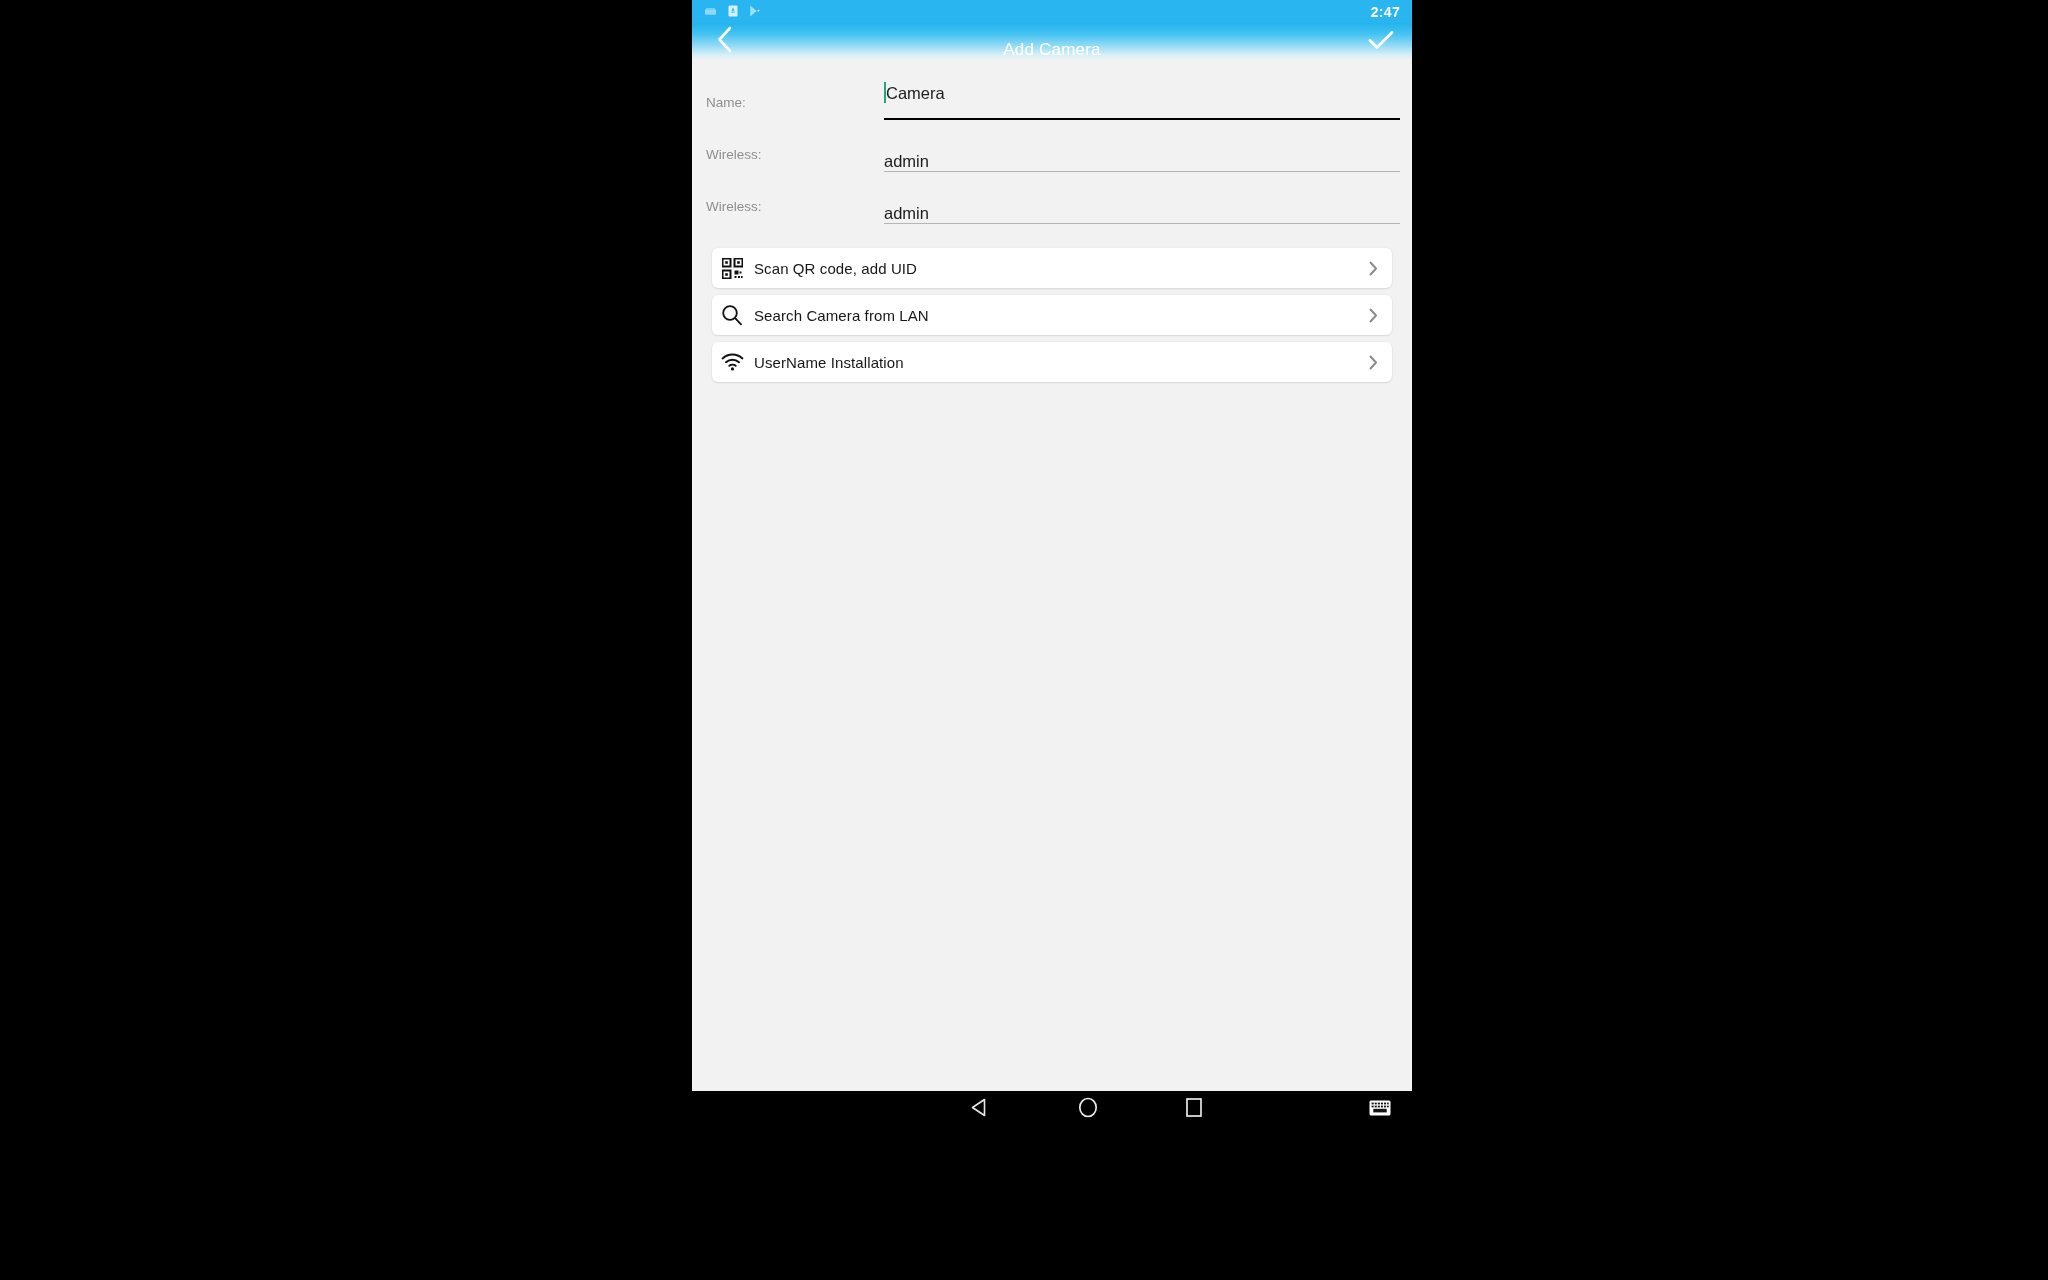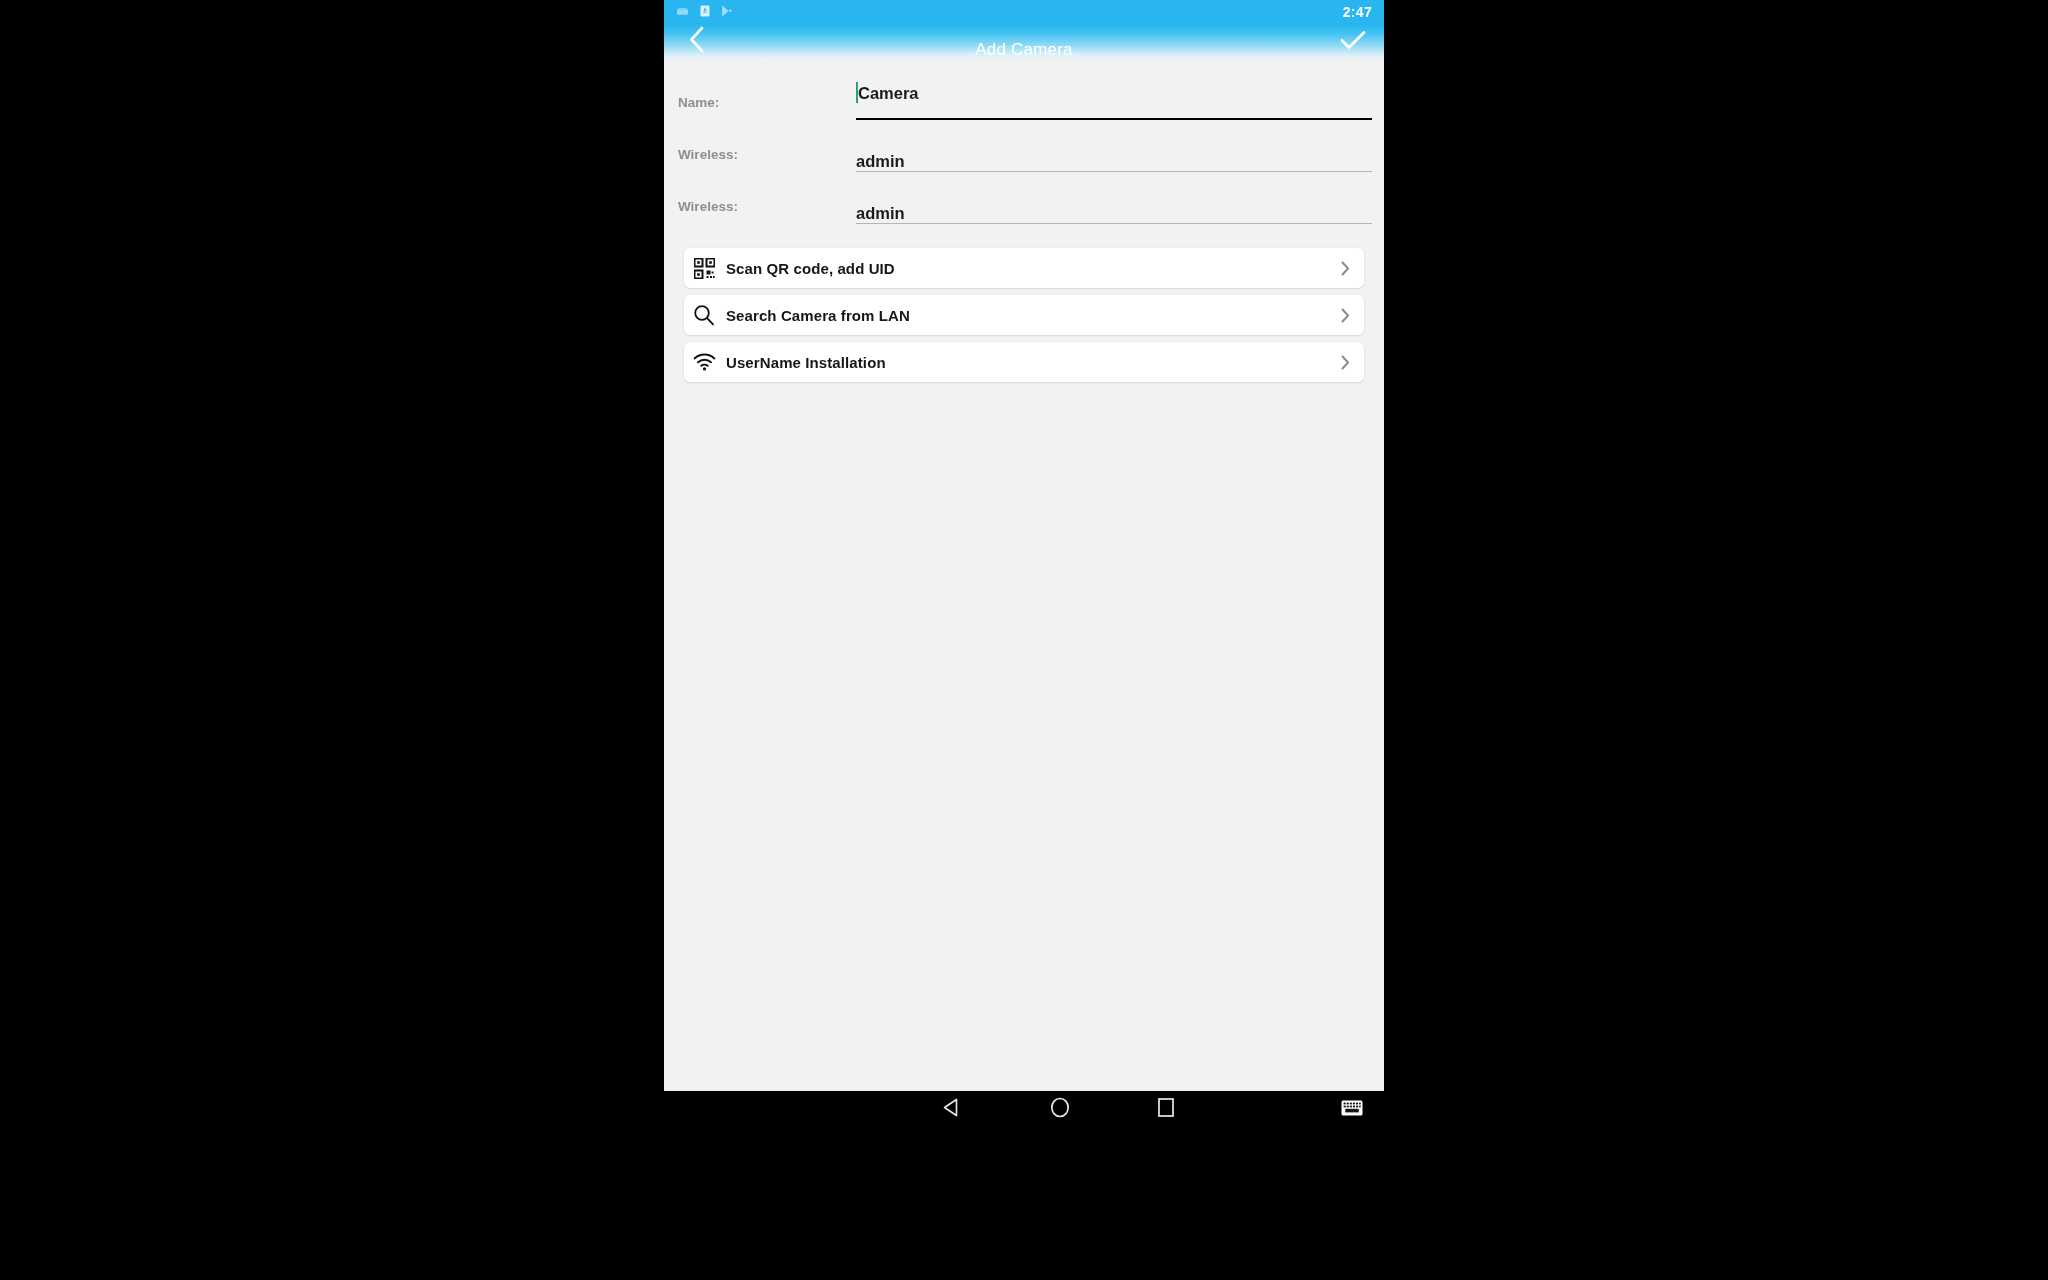--- a/index.html
+++ b/index.html
@@ -4,21 +4,21 @@
 <style>
   * { margin:0; padding:0; box-sizing:border-box; }
   html, body {
     width:2048px; height:1280px;
     background:#000;
     font-family:"Liberation Sans", sans-serif;
     overflow:hidden;
   }
   #screen {
     position:absolute;
-    left:664px; top:0;
+    left:692px; top:0;
     width:720px; height:1128px;
     background:#ffffff;
     display:flex; flex-direction:column;
   }
   
   .statusbar {
     height:23px;
     background:#29b6f0;
     display:flex; align-items:center;
     padding:0 12px;
@@ -58,21 +58,20 @@
     position:absolute; right:10px; top:0; bottom:0;
     width:42px;
     display:flex; align-items:center; justify-content:center;
   }
   
   .content {
     flex:1;
     background:#f2f2f2;
     overflow:hidden;
     position:relative;
-    font-weight:bold;
   }
   
   .form { padding-top:8px; }
   .field {
     display:flex;
     align-items:flex-end;
     height:52px;
     padding:0 12px 0 14px;
   }
   .field-label {

